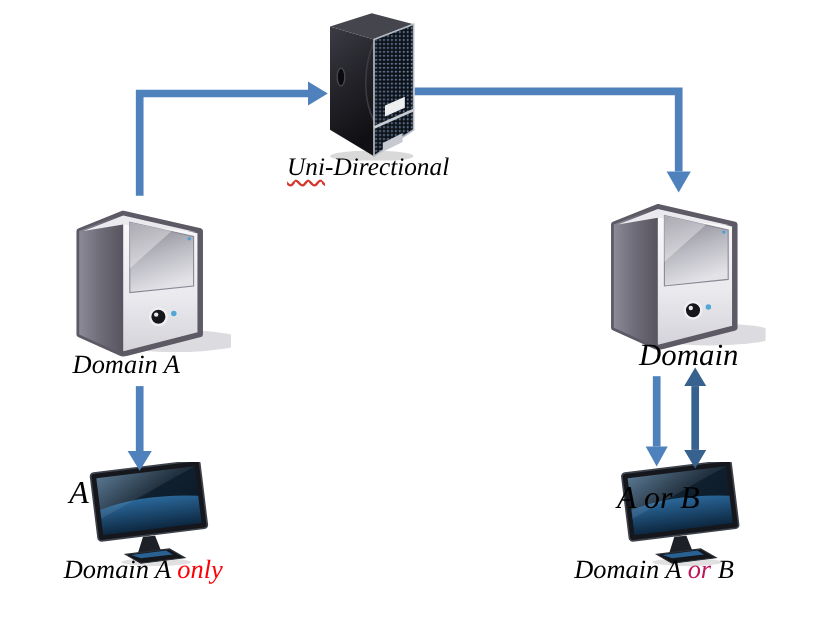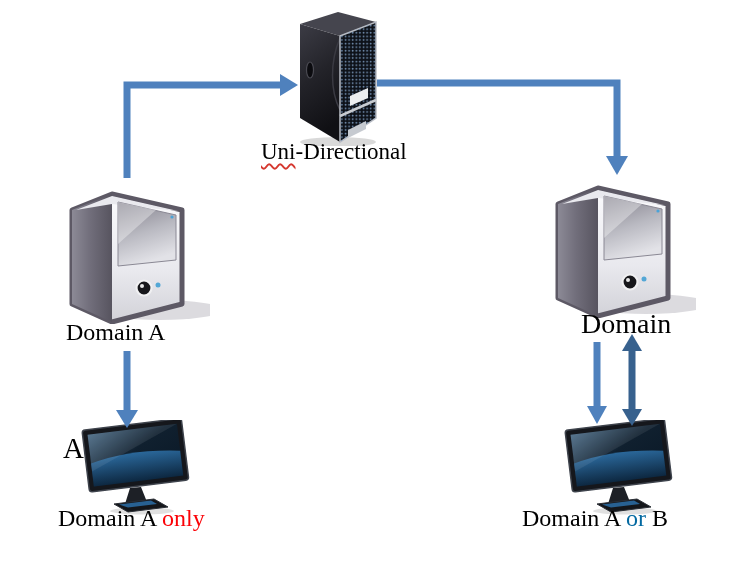--- a/index.html
+++ b/index.html
@@ -1,21 +1,21 @@
 <!DOCTYPE html>
 <html><head>
 <meta charset="utf-8">
 <style>
   html,body{margin:0;padding:0;background:#fff;}
   .stage{
     position:relative;width:743px;height:571px;background:#ffffff;overflow:hidden;
     font-family:"Liberation Serif","DejaVu Serif",serif;color:#000;
   }
   .node{position:absolute;}
-  .lbl{position:absolute;white-space:nowrap;line-height:1.05;color:#000;}
+  .lbl{position:absolute;white-space:nowrap;line-height:1.05;color:#000;font-style:italic;}
   .lbl-top{left:261px;top:140px;font-size:23px;}
   .lbl-left-server{left:66px;top:320px;font-size:24px;}
   .lbl-right-server{left:581px;top:309px;font-size:28px;}
   .lbl-left-mon{left:63px;top:433px;font-size:29px;z-index:7;}
   .lbl-right-mon{left:561px;top:438px;font-size:29px;z-index:7;}
   .cap-left{left:58px;top:506px;font-size:24px;text-align:right;}
   .cap-right{left:522px;top:506px;font-size:24px;}
   .squiggle{
     text-decoration:underline;
     text-decoration-style:wavy;
@@ -168,18 +168,19 @@
   </svg>
 
   <div class="lbl lbl-top"><span class="squiggle">Uni</span><span>-Directional</span></div>
 
   <div class="lbl lbl-left-server">Domain A</div>
 
   <div class="lbl lbl-right-server">Domain</div>
 
   <div class="lbl lbl-left-mon">A</div>
 
+  <div class="lbl lbl-right-mon">A or B</div>
 
   <div class="lbl cap-left"><span>Domain A </span><span style="color: rgb(251, 2, 7);">only</span></div>
 
-  <div class="lbl cap-right"><span>Domain A </span><span style="color: #0369a1;">or</span><span> B</span></div>
+  <div class="lbl cap-right"><span>Domain A </span><span style="color: #be185d;">or</span><span> B</span></div>
 
 </div>
 
 </body></html>

